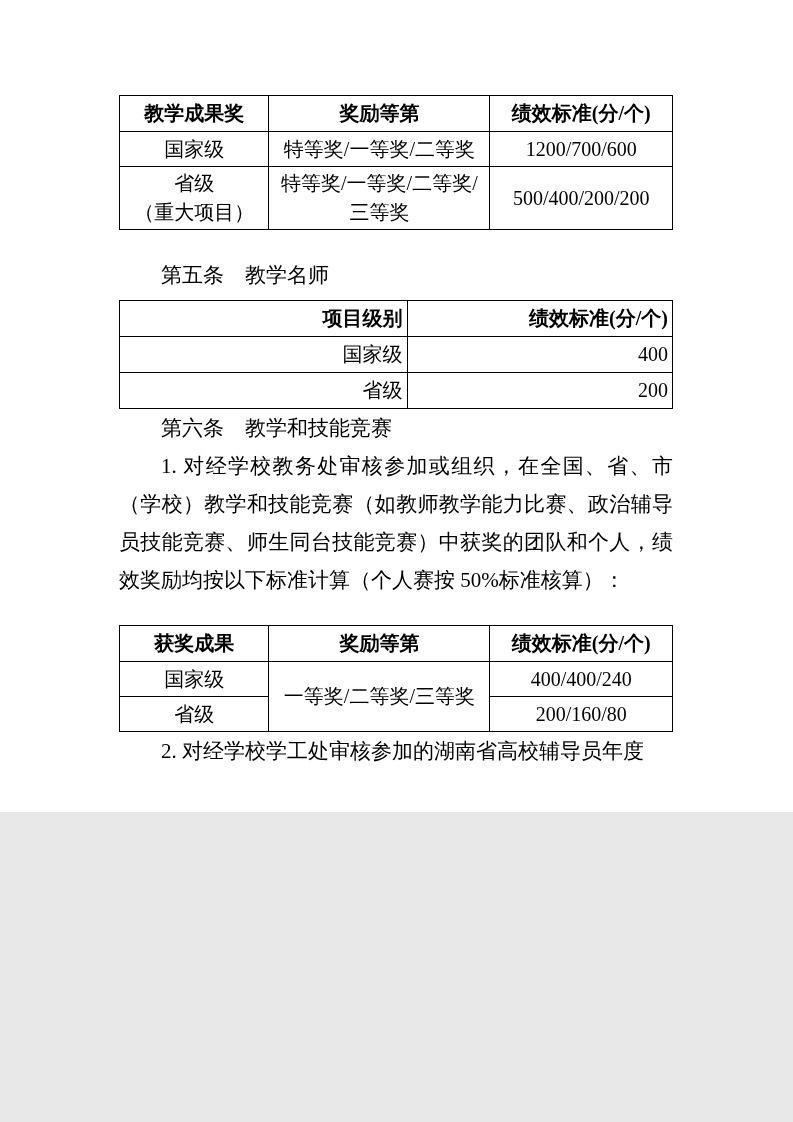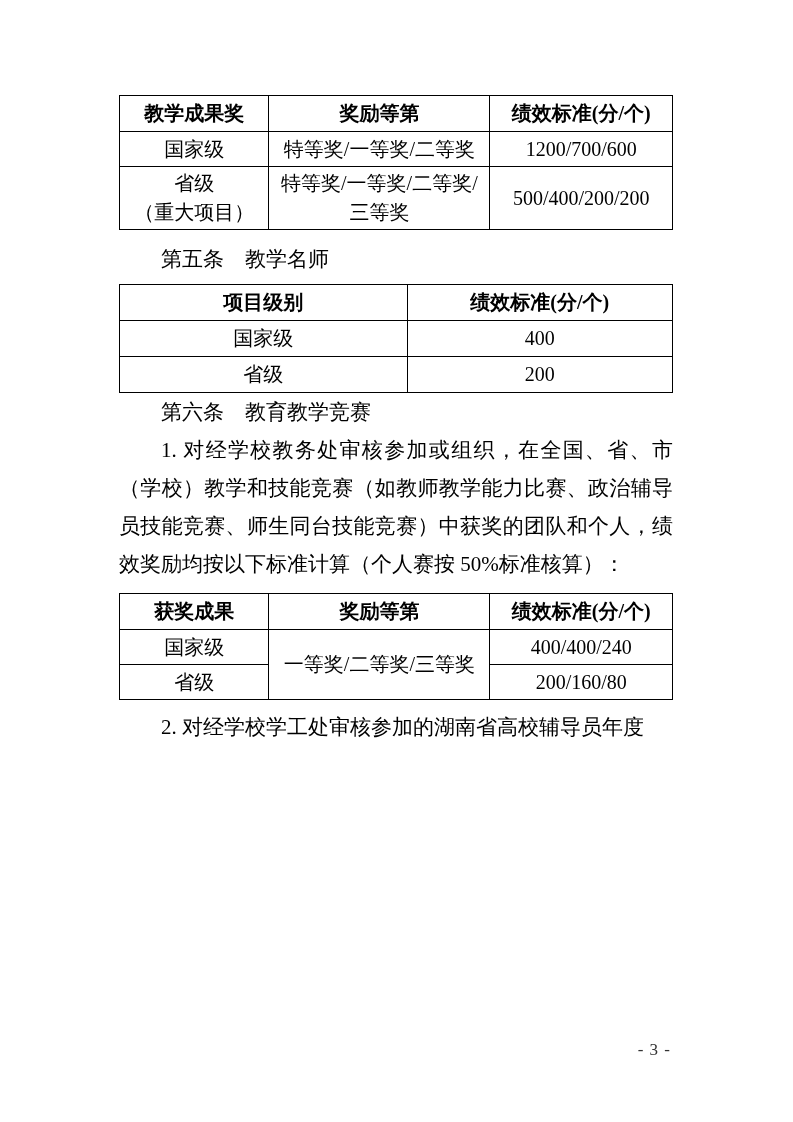--- a/index.html
+++ b/index.html
@@ -4,21 +4,21 @@
 <style>
   * { margin: 0; padding: 0; box-sizing: border-box; }
   html, body { background: #e8e8e8; }
   body {
     width: 793px; height: 1122px;
     font-family: "Liberation Serif", "DejaVu Serif", serif;
     color: #000;
   }
   .page {
     position: relative;
-    width: 793px; height: 1122px;
+    width: 793px; height: 812px;
     background: #ffffff;
     overflow: hidden;
   }
   .content {
     position: absolute;
     left: 119px; top: 95px;
     width: 554px;
   }
   .doc-table {
     width: 100%;
@@ -37,23 +37,23 @@
   .doc-table th { font-weight: bold; }
   .h36 { height: 36px; }
   .h35 { height: 35px; }
   .h62 { height: 62px; }
   .body-text {
     font-size: 21px;
     line-height: 38px;
     text-align: justify;
     text-indent: 2em;
   }
-  .mt-sm  { margin-top: 6px; }
-  .mt-md  { margin-top: 10px; }
-  .mt-lg  { margin-top: 8px; }
+  .mt-sm  { margin-top: 6px; text-align: right; }
+  .mt-md  { margin-top: 26px; }
+  .mt-lg  { margin-top: 0; }
   .page-number {
     position: absolute;
     right: 122px;
     top: 1040px;
     font-size: 17px;
     letter-spacing: 1px;
     color: #333;
   }
 </style>
 </head>
@@ -106,21 +106,21 @@
         <td class="h36">400</td>
       </tr>
       <tr>
         <td class="h36">省级</td>
         <td class="h36">200</td>
       </tr>
     </tbody>
       </table>
 
 
-    <p class="body-text">第六条　教育教学竞赛</p>
+    <p class="body-text">第六条　教学和技能竞赛</p>
     <p class="body-text">1. 对经学校教务处审核参加或组织，在全国、省、市（学校）教学和技能竞赛（如教师教学能力比赛、政治辅导员技能竞赛、师生同台技能竞赛）中获奖的团队和个人，绩效奖励均按以下标准计算（个人赛按 50%标准核算）：</p>
 
     <table class="doc-table mt-md">
       <colgroup>
           <col style="width:27%">
           <col style="width:40%">
           <col style="width:33%">
         </colgroup>
       <tbody>
           <tr>

